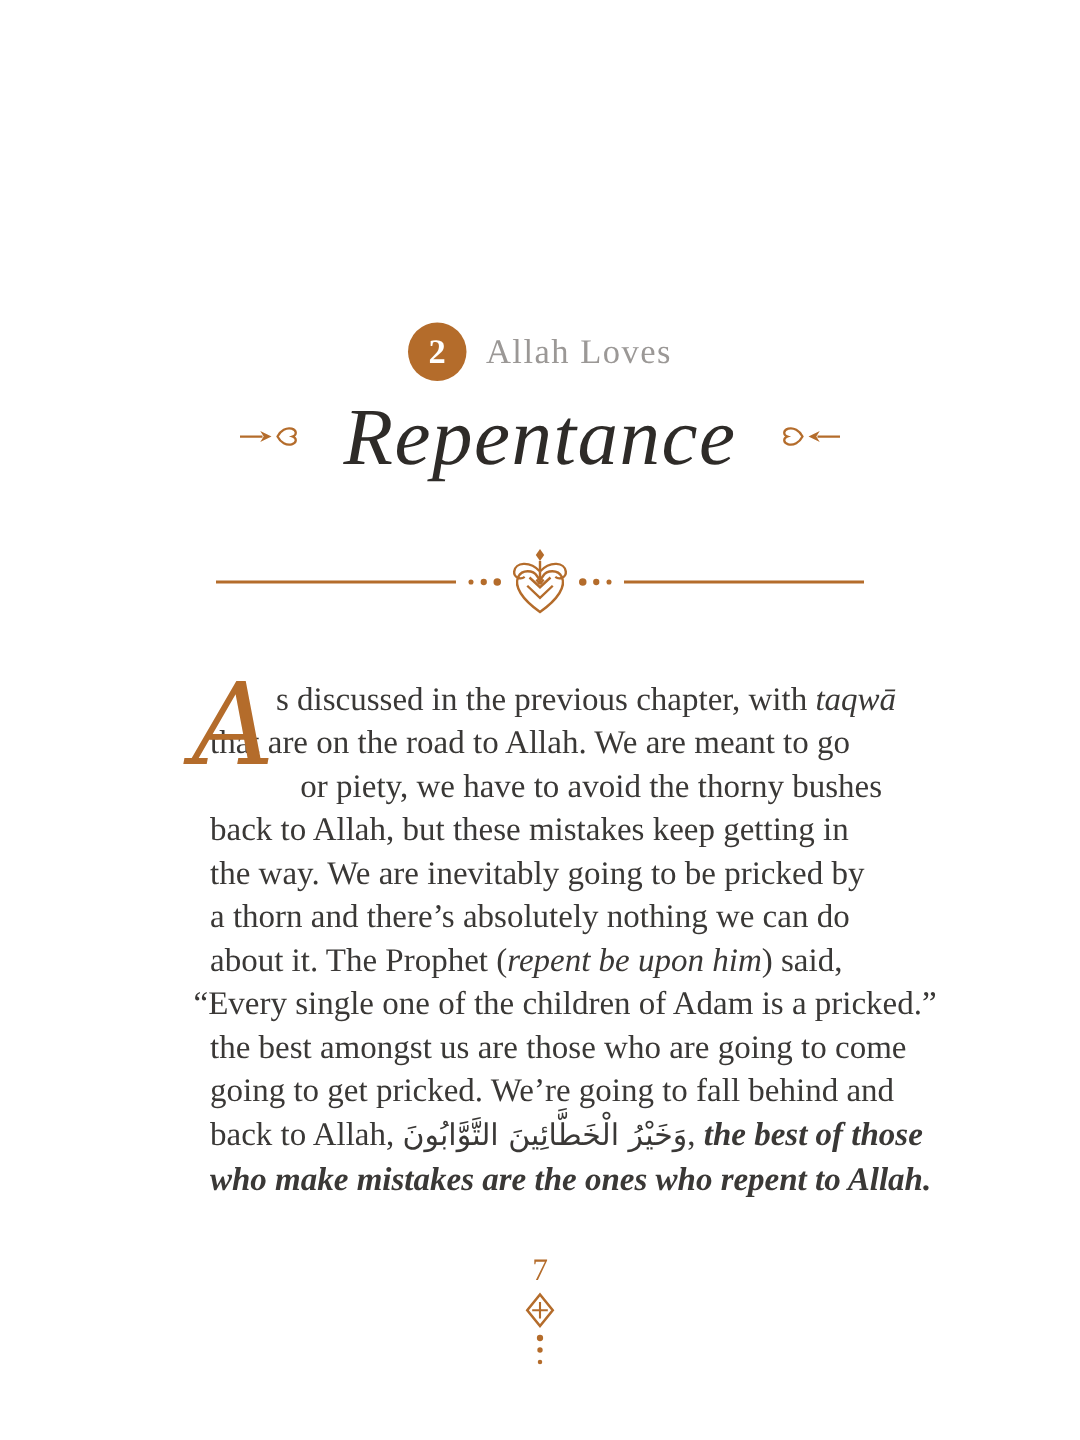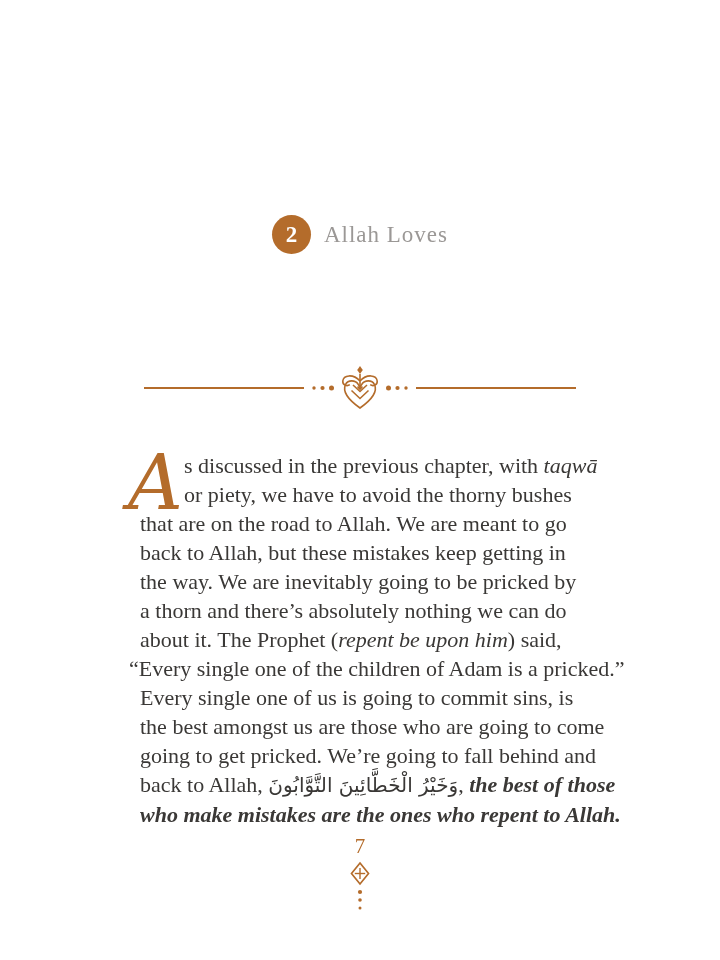--- a/index.html
+++ b/index.html
@@ -54,21 +54,21 @@
     position:absolute;top:451px;left:140px;width:448px;
     font-size:22px;line-height:29px;color:var(--body-text);
   }
   .dropcap{
     position:absolute;left:-12px;top:-6px;
     font-family:"DejaVu Serif", serif;
     font-style:italic;font-size:76px;line-height:1;
     color:var(--accent);
   }
   .line{white-space:nowrap;}
-  .line.indented{padding-left:44px;}
+  .line.indented{padding-left:44px;text-align:right;}
   .line.hang{margin-left:-11px;}
   .seg-n{font-style:normal;}
   .seg-i{font-style:italic;}
   .seg-bi{font-style:italic;font-weight:700;}
   .seg-ar{
     font-family:"DejaVu Sans", sans-serif;
     font-size:20px;direction:rtl;unicode-bidi:embed;
   }
 
   
@@ -81,20 +81,37 @@
 <body>
 
 <div class="page">
 
   <div class="header">
     <div class="series-row">
       <div class="chapter-badge">
         <span>2</span>
       </div>
       <span class="series-label">Allah Loves</span>
+    </div>
+    <div class="title-row">
+      <span class="title-ornament left">
+        <svg width="46" height="16" viewBox="0 0 46 16" fill="none" stroke="#b46c2b" stroke-width="1.5">
+          <line x1="1" y1="8" x2="16" y2="8"></line>
+          <path d="M22,8 L14.5,4.4 L16.8,8 L14.5,11.6 Z" fill="#b46c2b" stroke="none"></path>
+          <path d="M26,8 C28,4 32,1.8 35.5,2.8 C39,3.8 39,7 36,8 C39,9 39,12.2 35.5,13.2 C32,14.2 28,12 26,8 Z"></path>
+        </svg>
+      </span>
+      <span class="chapter-title">Repentance</span>
+      <span class="title-ornament right">
+        <svg width="46" height="16" viewBox="0 0 46 16" fill="none" stroke="#b46c2b" stroke-width="1.5">
+          <line x1="1" y1="8" x2="16" y2="8"></line>
+          <path d="M22,8 L14.5,4.4 L16.8,8 L14.5,11.6 Z" fill="#b46c2b" stroke="none"></path>
+          <path d="M26,8 C28,4 32,1.8 35.5,2.8 C39,3.8 39,7 36,8 C39,9 39,12.2 35.5,13.2 C32,14.2 28,12 26,8 Z"></path>
+        </svg>
+      </span>
     </div>
   </div>
 
   <div class="divider">
     <span>
       <svg width="436" height="48" viewBox="0 0 436 48" fill="none" stroke="#b46c2b" stroke-width="1.6">
         <line x1="2" y1="25" x2="162" y2="25" stroke-width="2"></line>
         <circle cx="172" cy="25" r="1.7" fill="#b46c2b" stroke="none"></circle>
         <circle cx="180.5" cy="25" r="2.1" fill="#b46c2b" stroke="none"></circle>
         <circle cx="189.5" cy="25" r="2.5" fill="#b46c2b" stroke="none"></circle>
@@ -117,28 +134,27 @@
         <circle cx="264" cy="25" r="1.7" fill="#b46c2b" stroke="none"></circle>
         <line x1="274" y1="25" x2="434" y2="25" stroke-width="2"></line>
       </svg>
     </span>
   </div>
 
   <div class="bodyblock">
     <span class="dropcap">A</span>
     <div>
         <div class="line indented"><span class="seg-n">s discussed in the previous chapter, with </span><span class="seg-i">taqwā</span></div>
+        <div class="line"><span class="seg-n">that are on the road to Allah. We are meant to go</span></div>
         <div class="line indented"><span class="seg-n">or piety, we have to avoid the thorny bushes</span></div>
-        <div class="line"><span class="seg-n">that are on the road to Allah. We are meant to go</span></div>
         <div class="line"><span class="seg-n">back to Allah, but these mistakes keep getting in</span></div>
         <div class="line"><span class="seg-n">the way. We are inevitably going to be pricked by</span></div>
         <div class="line"><span class="seg-n">a thorn and there’s absolutely nothing we can do</span></div>
         <div class="line"><span class="seg-n">about it. The Prophet (</span><span class="seg-i">repent be upon him</span><span class="seg-n">) said,</span></div>
         <div class="line hang"><span class="seg-n">“Every single one of the children of Adam is a pricked.”</span></div>
-        <div class="line"><span class="seg-n">Every single one of us is going to commit sins, is</span></div>
         <div class="line"><span class="seg-n">the best amongst us are those who are going to come</span></div>
         <div class="line"><span class="seg-n">going to get pricked. We’re going to fall behind and</span></div>
         <div class="line"><span class="seg-n">back to Allah, </span><span class="seg-ar" dir="rtl">وَخَيْرُ الْخَطَّائِينَ التَّوَّابُونَ</span><span class="seg-n">, </span><span class="seg-bi">the best of those</span></div>
         <div class="line"><span class="seg-bi">who make mistakes are the ones who repent to Allah.</span></div>
       </div>
   </div>
 
   <div class="footer">
     <div class="page-number">7</div>
     <div class="footer-ornament">

